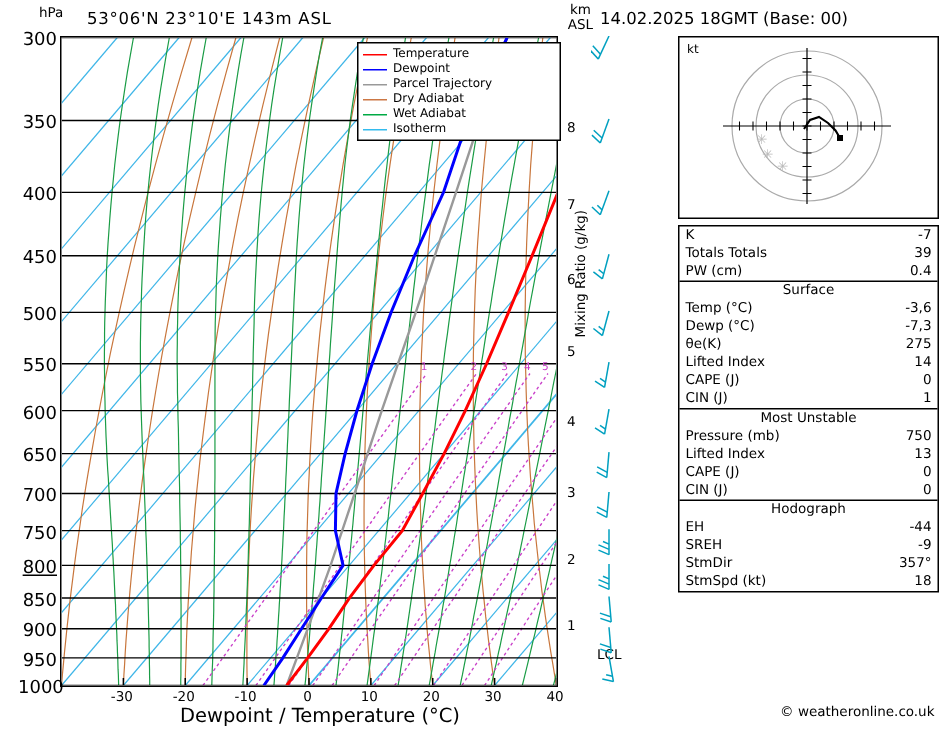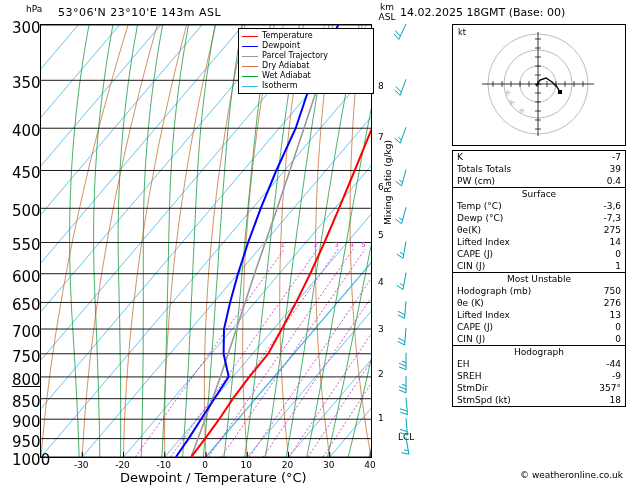--- a/index.html
+++ b/index.html
@@ -11,21 +11,21 @@
   .abs{position:absolute;}
   
   #hpa-label{left:26px;top:4px;font-size:9px;}
   #station-title{left:58px;top:6px;font-size:11px;letter-spacing:0.5px;}
   #km-label{left:376px;top:2px;font-size:9px;text-align:center;width:22px;line-height:10px;}
   #date-title{left:400px;top:6px;font-size:11px;}
   
   #skew-frame{left:40px;top:24px;width:330px;height:432px;border:1px solid #000;overflow:hidden;background:#fff;}
   #skew-svg{position:absolute;left:0;top:0;}
   
-  .ylab{position:absolute;right:364px;width:24px;text-align:right;font-size:15px;}
+  .ylab{position:absolute;right:364px;width:24px;text-align:right;font-size:12px;}
   
   .xlab{position:absolute;top:458px;width:30px;text-align:center;font-size:9px;}
   #xaxis-title{left:120px;top:470px;font-size:13px;}
   
   #legend{left:238px;top:28px;width:128px;background:#fff;border:1px solid #000;padding:2px 3px;}
   #legend div{display:flex;align-items:center;height:10px;line-height:10px;font-size:8px;}
   #legend i{display:inline-block;width:16px;height:0;border-top:1.5px solid #000;margin-right:4px;}
   
   #mixratio-title{left:383px;top:225px;width:90px;transform:rotate(-90deg);transform-origin:0 0;font-size:9px;}
   
@@ -363,26 +363,22 @@
     <div class="row">
       <span>CAPE (J)</span>
       <span>0</span>
     </div>
     <div class="row">
       <span>CIN (J)</span>
       <span>1</span>
     </div>
     <div class="sec">Most Unstable</div>
     <div class="row">
-      <span>Hodograph (mb)</span>
+      <span>Pressure (mb)</span>
       <span>750</span>
-    </div>
-    <div class="row">
-      <span>θe (K)</span>
-      <span>276</span>
     </div>
     <div class="row">
       <span>Lifted Index</span>
       <span>13</span>
     </div>
     <div class="row">
       <span>CAPE (J)</span>
       <span>0</span>
     </div>
     <div class="row">

